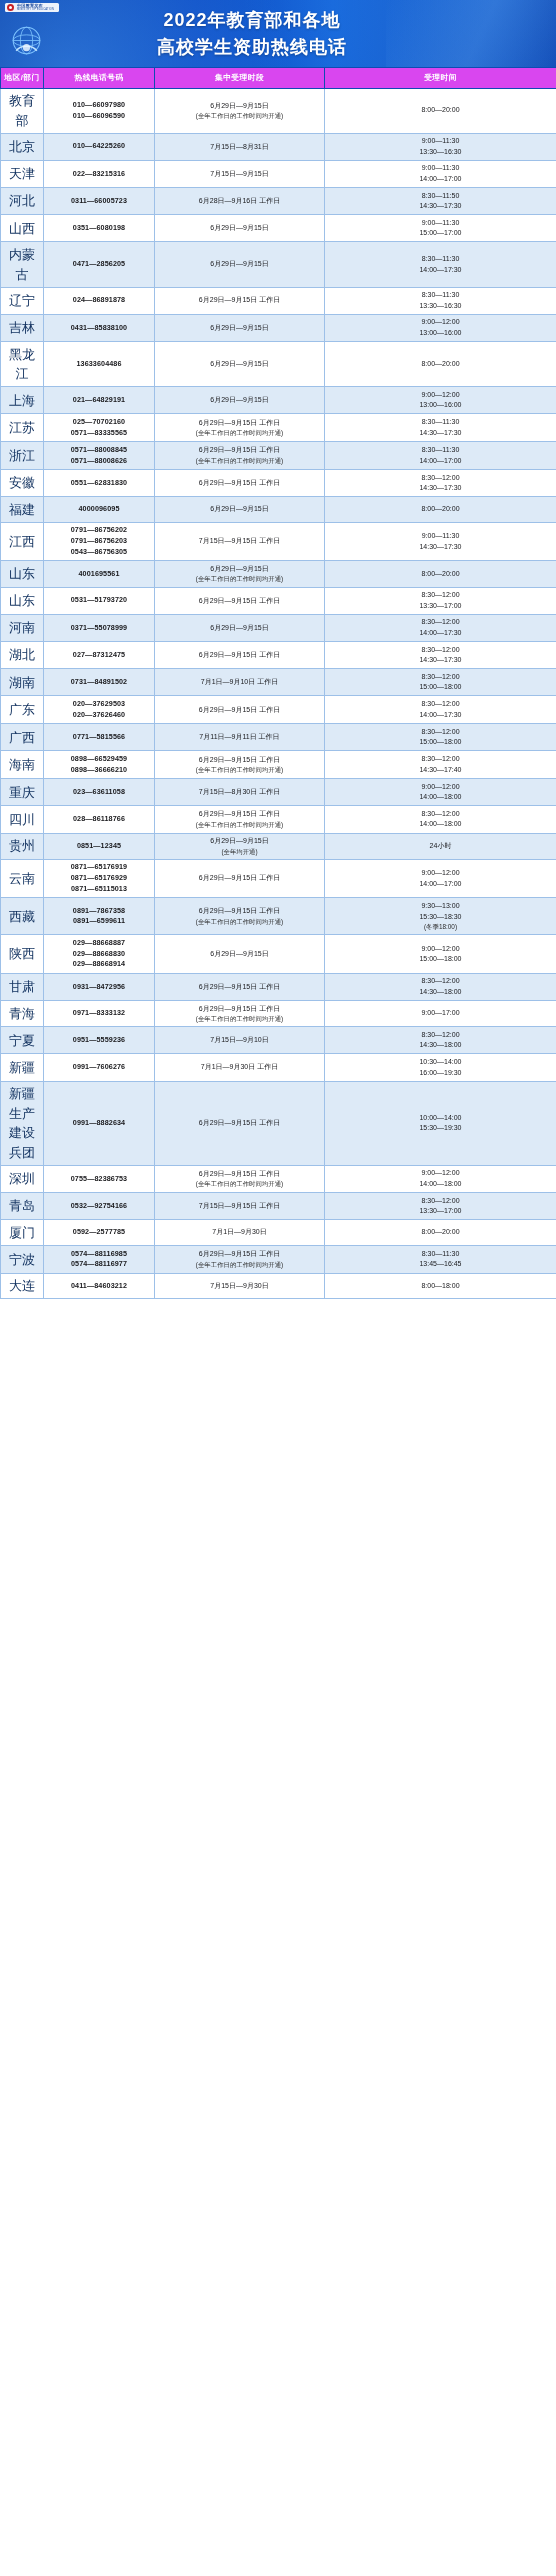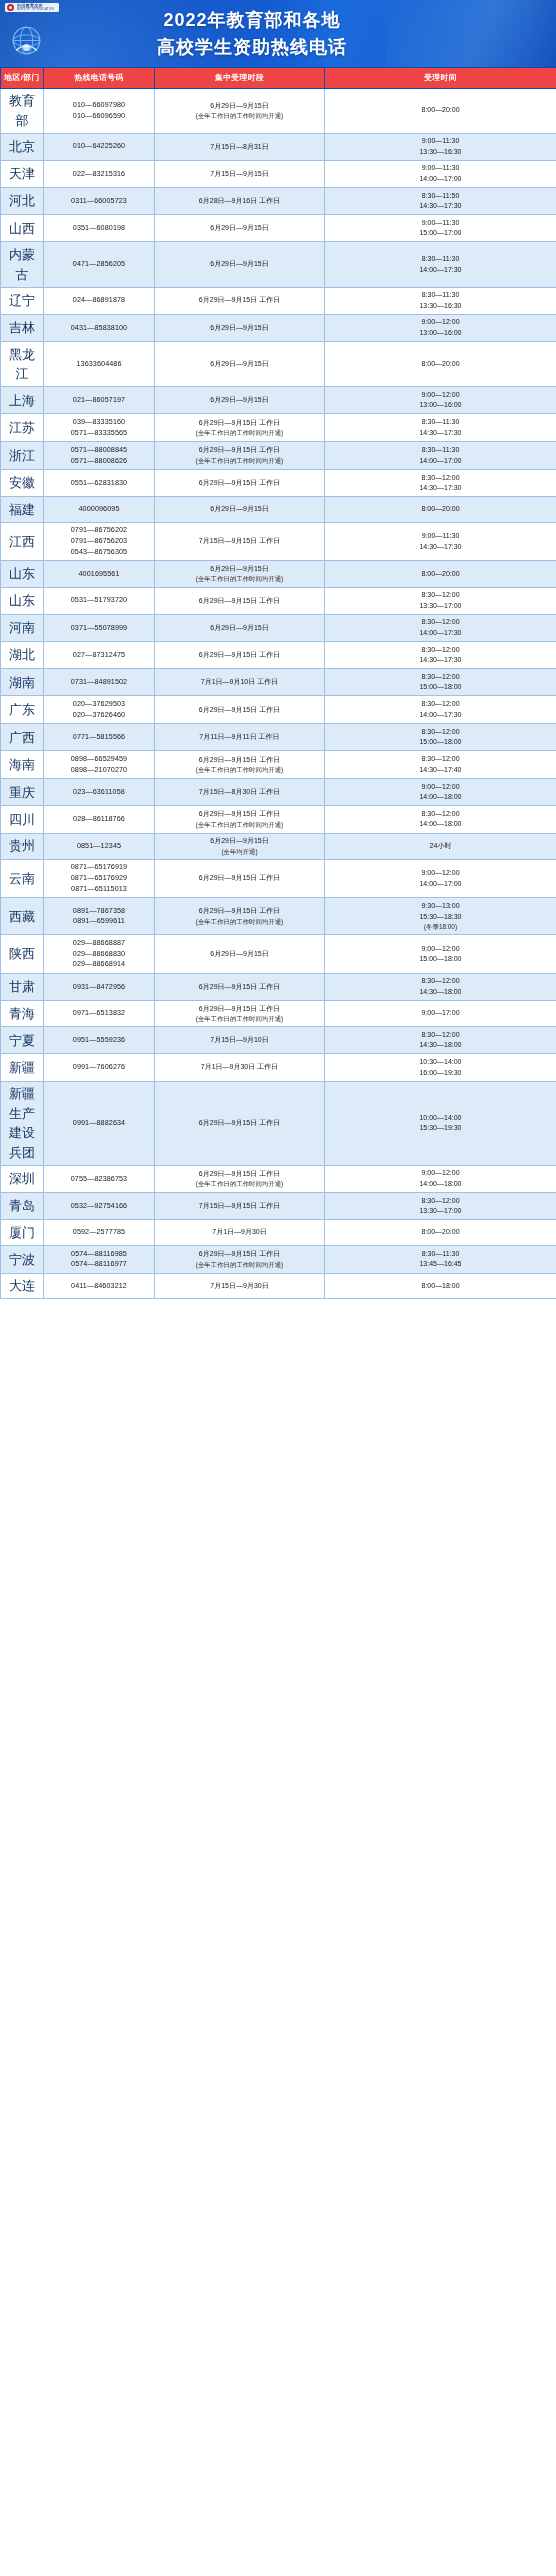--- a/index.html
+++ b/index.html
@@ -74,21 +74,21 @@
     width:556px;
     table-layout:fixed;
     font-size:7.2px;
   }
   table.hotline col.c1{width:43px;}
   table.hotline col.c2{width:111px;}
   table.hotline col.c3{width:170px;}
   table.hotline col.c4{width:232px;}
 
   thead th{
-    background:#ef4444;
+    background:#d946ef;
     color:#ffffff;
     font-size:7.7px;
     font-weight:700;
     height:17.5px;
     border:0.5px solid #0f4bb3;
     letter-spacing:0.5px;
   }
   tbody td{
     border:0.5px solid #9dc0e8;
     text-align:center;
@@ -97,21 +97,21 @@
     line-height:1.5;
     color:#17171a;
   }
   tbody tr.odd td{background:#ffffff;}
   tbody tr.even td{background:#ddeaf7;}
   td.region{
     font-weight:400;
     font-size:13px;
     color:#10305e;
   }
-  td.phone{font-size:7.2px;letter-spacing:0.1px;}
+  td.phone{font-size:7.2px;letter-spacing:0.1px;font-weight:bold;}
   td.period{font-size:7px;}
   td.hours{font-size:7px;}
   .sub{display:block;font-size:6.4px;color:#2b2b2b;}
 </style>
 </head>
 <body>
 
 <div class="page">
 
   <div class="banner">
@@ -205,27 +205,27 @@
           <td class="hours"><span class="">9:00—12:00</span><br><span class="">13:00—16:00</span></td>
         </tr>
         <tr class="odd">
           <td class="region"><span class="">黑龙江</span></td>
           <td class="phone"><span class="">13633604486</span></td>
           <td class="period"><span class="">6月29日—9月15日</span></td>
           <td class="hours"><span class="">8:00—20:00</span></td>
         </tr>
         <tr class="even">
           <td class="region"><span class="">上海</span></td>
-          <td class="phone"><span class="">021—86057197</span></td>
+          <td class="phone"><span class="">021—64829191</span></td>
           <td class="period"><span class="">6月29日—9月15日</span></td>
           <td class="hours"><span class="">9:00—12:00</span><br><span class="">13:00—16:00</span></td>
         </tr>
         <tr class="odd">
           <td class="region"><span class="">江苏</span></td>
-          <td class="phone"><span class="">039—83335160</span><br><span class="">0571—83335565</span></td>
+          <td class="phone"><span class="">025—70702160</span><br><span class="">0571—83335565</span></td>
           <td class="period"><span class="">6月29日—9月15日 工作日</span><br><span class="sub">(全年工作日的工作时间均开通)</span></td>
           <td class="hours"><span class="">8:30—11:30</span><br><span class="">14:30—17:30</span></td>
         </tr>
         <tr class="even">
           <td class="region"><span class="">浙江</span></td>
           <td class="phone"><span class="">0571—88008845</span><br><span class="">0571—88008626</span></td>
           <td class="period"><span class="">6月29日—9月15日 工作日</span><br><span class="sub">(全年工作日的工作时间均开通)</span></td>
           <td class="hours"><span class="">8:30—11:30</span><br><span class="">14:00—17:00</span></td>
         </tr>
         <tr class="odd">
@@ -283,21 +283,21 @@
           <td class="hours"><span class="">8:30—12:00</span><br><span class="">14:00—17:30</span></td>
         </tr>
         <tr class="even">
           <td class="region"><span class="">广西</span></td>
           <td class="phone"><span class="">0771—5815566</span></td>
           <td class="period"><span class="">7月11日—9月11日 工作日</span></td>
           <td class="hours"><span class="">8:30—12:00</span><br><span class="">15:00—18:00</span></td>
         </tr>
         <tr class="odd">
           <td class="region"><span class="">海南</span></td>
-          <td class="phone"><span class="">0898—66529459</span><br><span class="">0898—21070270</span></td>
+          <td class="phone"><span class="">0898—66529459</span><br><span class="">0898—36666210</span></td>
           <td class="period"><span class="">6月29日—9月15日 工作日</span><br><span class="sub">(全年工作日的工作时间均开通)</span></td>
           <td class="hours"><span class="">8:30—12:00</span><br><span class="">14:30—17:40</span></td>
         </tr>
         <tr class="even">
           <td class="region"><span class="">重庆</span></td>
           <td class="phone"><span class="">023—63611058</span></td>
           <td class="period"><span class="">7月15日—8月30日 工作日</span></td>
           <td class="hours"><span class="">9:00—12:00</span><br><span class="">14:00—18:00</span></td>
         </tr>
         <tr class="odd">
@@ -331,21 +331,21 @@
           <td class="hours"><span class="">9:00—12:00</span><br><span class="">15:00—18:00</span></td>
         </tr>
         <tr class="even">
           <td class="region"><span class="">甘肃</span></td>
           <td class="phone"><span class="">0931—8472956</span></td>
           <td class="period"><span class="">6月29日—9月15日 工作日</span></td>
           <td class="hours"><span class="">8:30—12:00</span><br><span class="">14:30—18:00</span></td>
         </tr>
         <tr class="odd">
           <td class="region"><span class="">青海</span></td>
-          <td class="phone"><span class="">0971—6513832</span></td>
+          <td class="phone"><span class="">0971—8333132</span></td>
           <td class="period"><span class="">6月29日—9月15日 工作日</span><br><span class="sub">(全年工作日的工作时间均开通)</span></td>
           <td class="hours"><span class="">9:00—17:00</span></td>
         </tr>
         <tr class="even">
           <td class="region"><span class="">宁夏</span></td>
           <td class="phone"><span class="">0951—5559236</span></td>
           <td class="period"><span class="">7月15日—9月10日</span></td>
           <td class="hours"><span class="">8:30—12:00</span><br><span class="">14:30—18:00</span></td>
         </tr>
         <tr class="odd">

